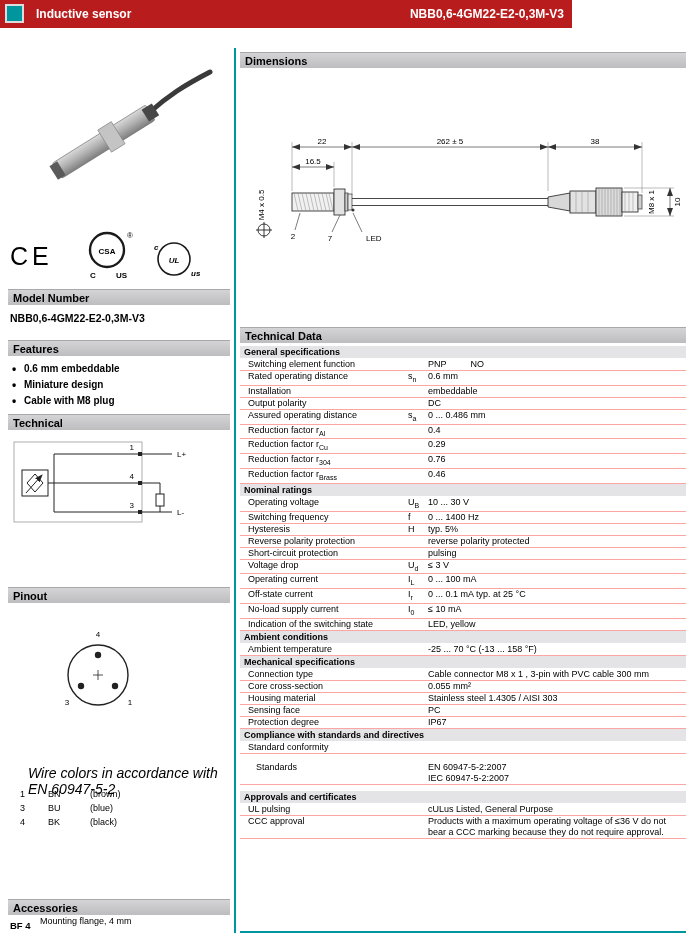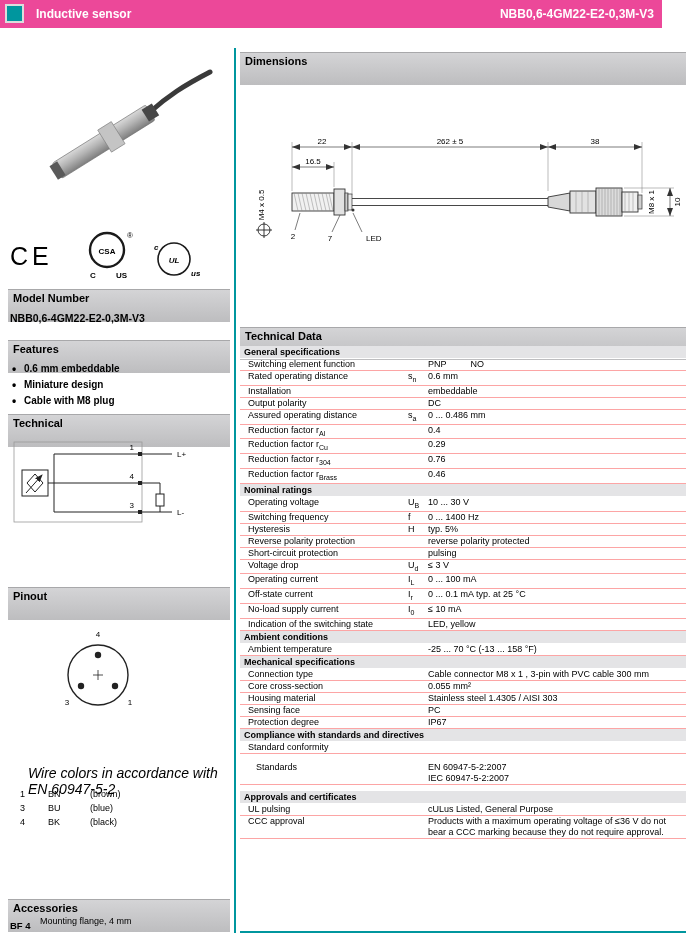--- a/index.html
+++ b/index.html
@@ -1,29 +1,29 @@
 <!DOCTYPE html>
 <html><head>
 <meta charset="utf-8">
 <style>
   * { margin:0; padding:0; box-sizing:border-box; }
   html,body { background:#fff; }
   body { width:694px; height:950px; font-family:"Liberation Sans","DejaVu Sans",sans-serif; color:#000; }
   .page { position:relative; width:694px; height:950px; background:#fff; overflow:hidden; }
 
   
-  .topbar { position:absolute; left:0; top:0; width:662px; height:28px; background:#ec4899; display:flex; align-items:center; }
+  .topbar { position:absolute; left:0; top:0; width:572px; height:28px; background:#b91c1c; display:flex; align-items:center; }
   .brandsq { position:absolute; left:5px; top:4px; width:19px; height:19px; background:#00969e; border:2px solid #dcdcdc; }
   .topbar-title { margin-left:36px; color:#fff; font-weight:bold; font-size:12px; }
   .topbar-model { margin-left:auto; margin-right:8px; color:#fff; font-weight:bold; font-size:12px; }
 
   .vline { position:absolute; left:234px; top:48px; width:2px; height:885px; background:#00969e; }
   .bottomline { position:absolute; left:240px; top:931px; width:446px; height:2px; background:#00969e; }
 
-  .secbar { position:absolute; background:linear-gradient(#d4d4d6,#bdbdbf); border-top:1px solid #a8a8aa; font-weight:bold; font-size:11px; line-height:13px; padding:2px 5px; height:33px; }
+  .secbar { position:absolute; background:linear-gradient(#d4d4d6,#bdbdbf); border-top:1px solid #a8a8aa; font-weight:bold; font-size:11px; line-height:13px; padding:2px 5px; height:16px; }
 
   
   .left-col { position:absolute; left:8px; top:28px; width:222px; height:920px; }
   .left-col .secbar { left:0; width:222px; }
   .photo { position:absolute; left:0; top:16px; width:210px; height:180px; }
   .logos { position:absolute; left:0; top:198px; width:222px; height:58px; }
   .ce-mark { position:absolute; left:2px; top:16px; font-size:25px; letter-spacing:4px; font-weight:400; }
   .csa-logo { position:absolute; left:76px; top:2px; }
   .ul-logo { position:absolute; left:142px; top:8px; }
   .bar-model { top:261px; }

